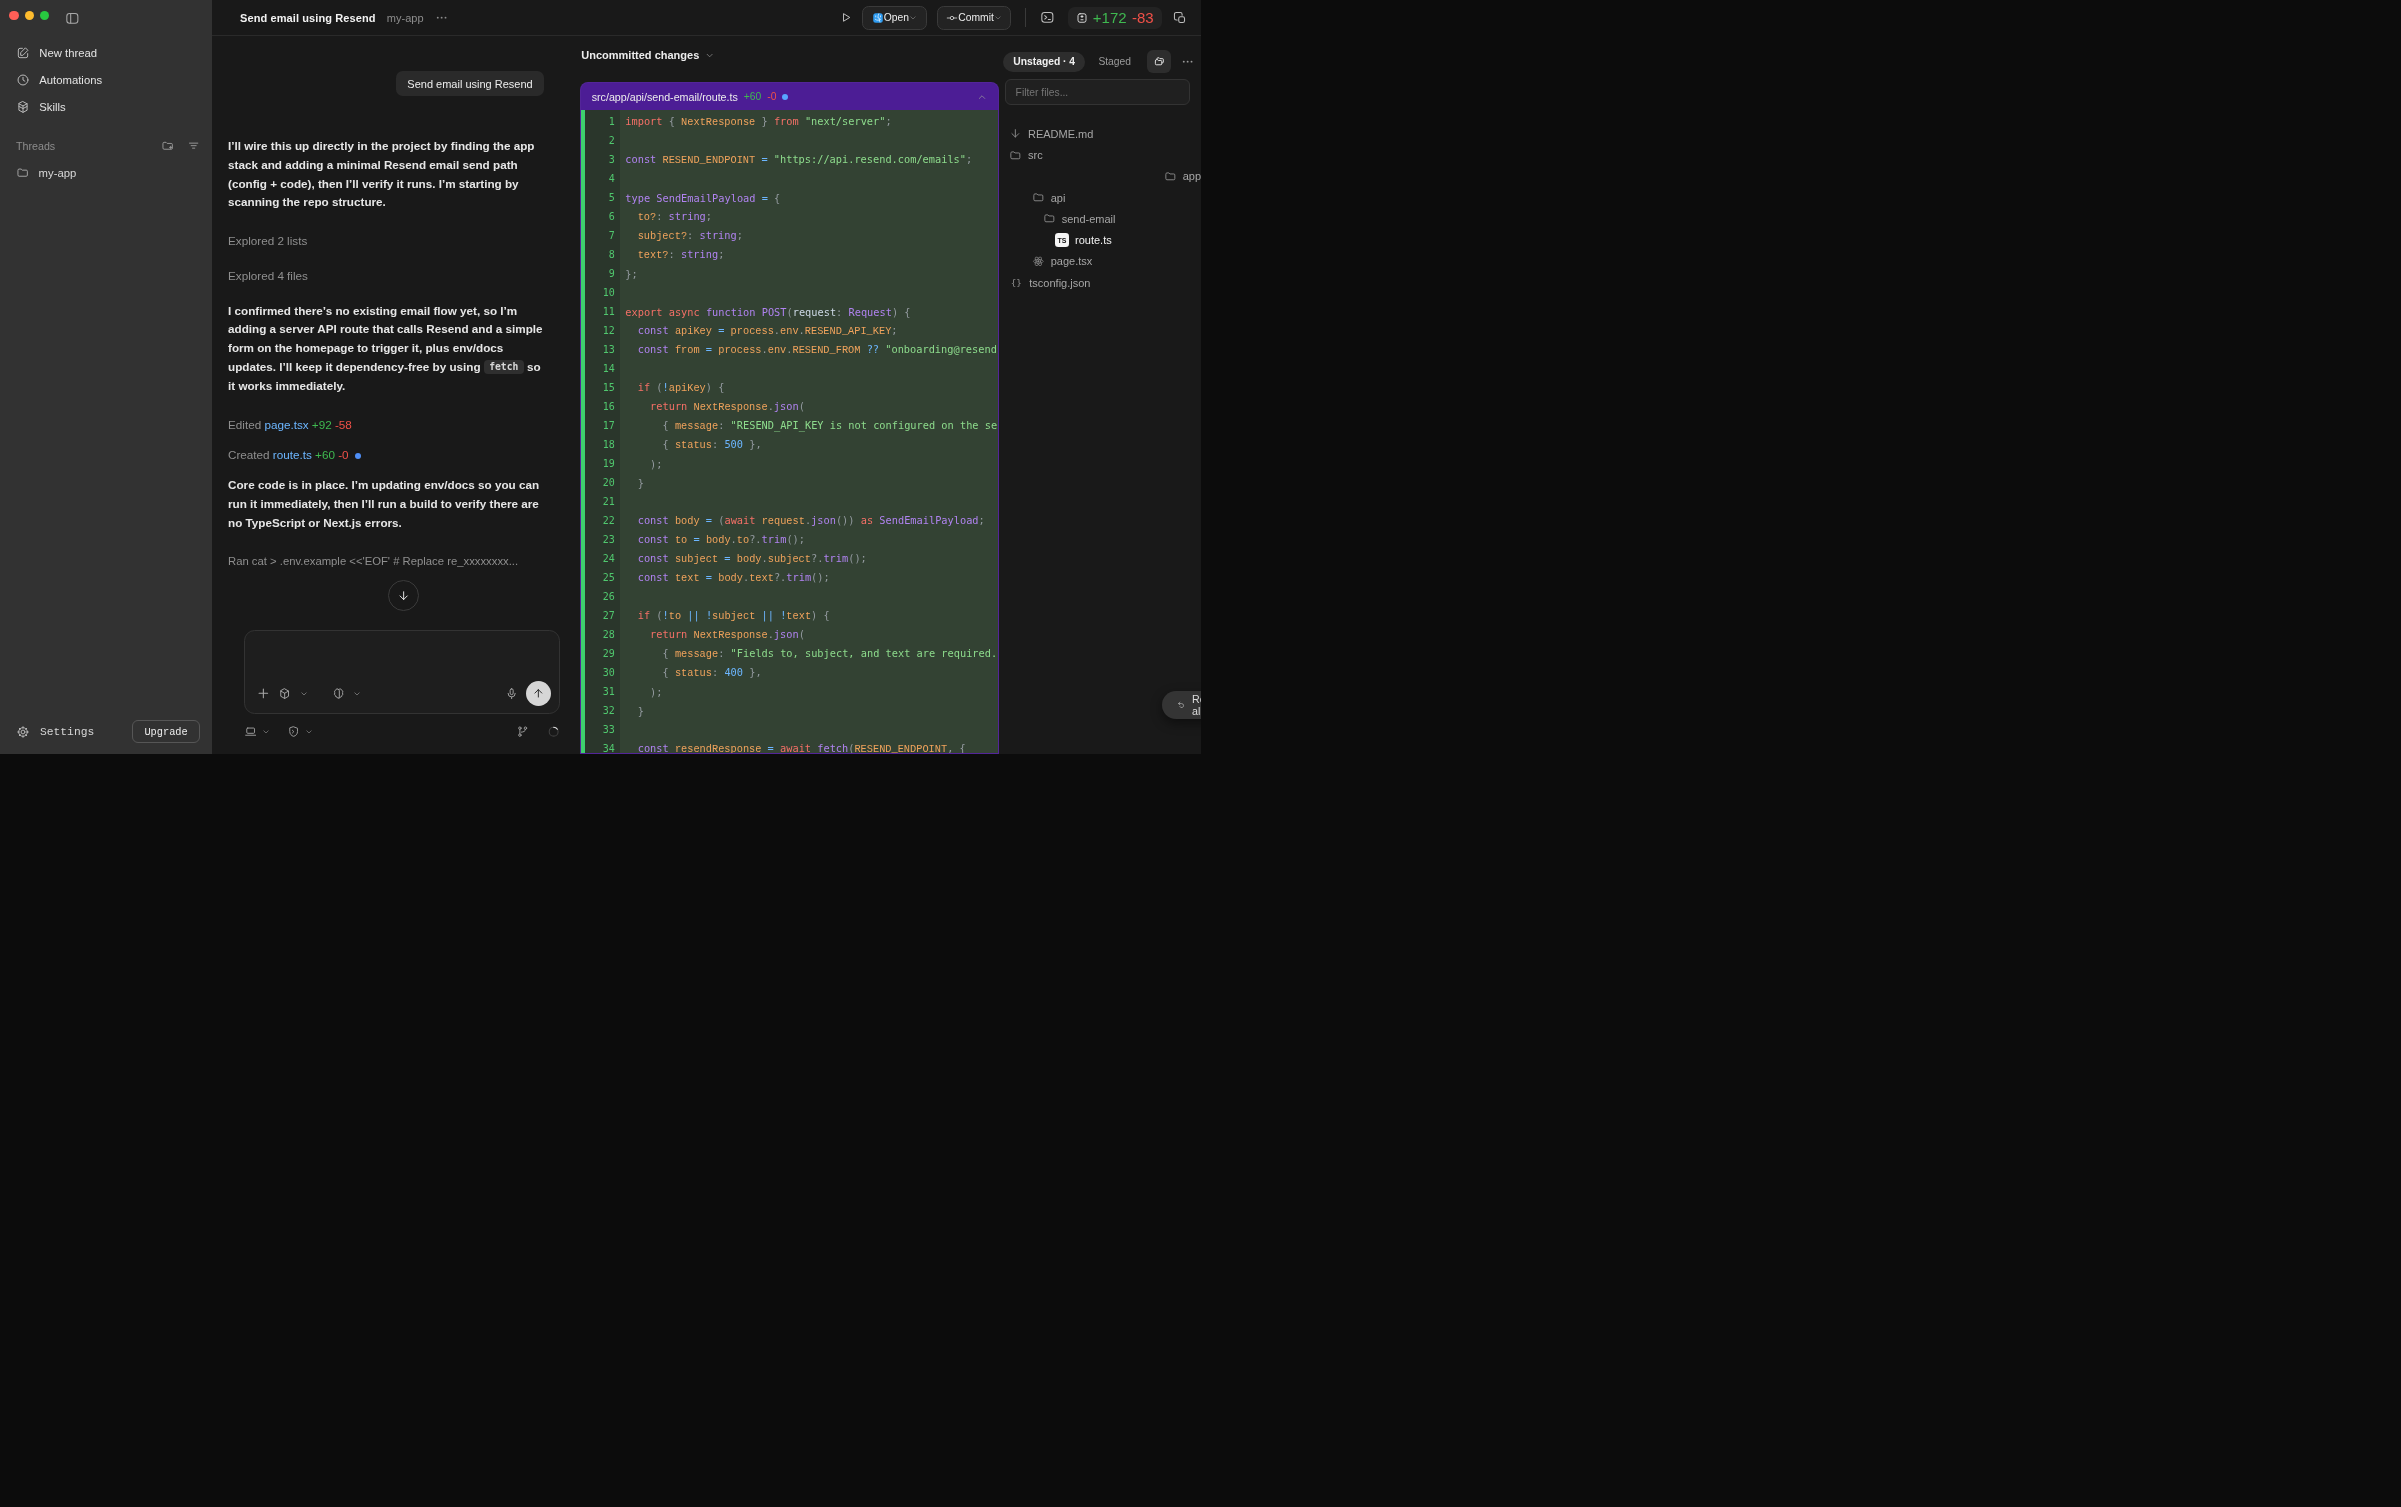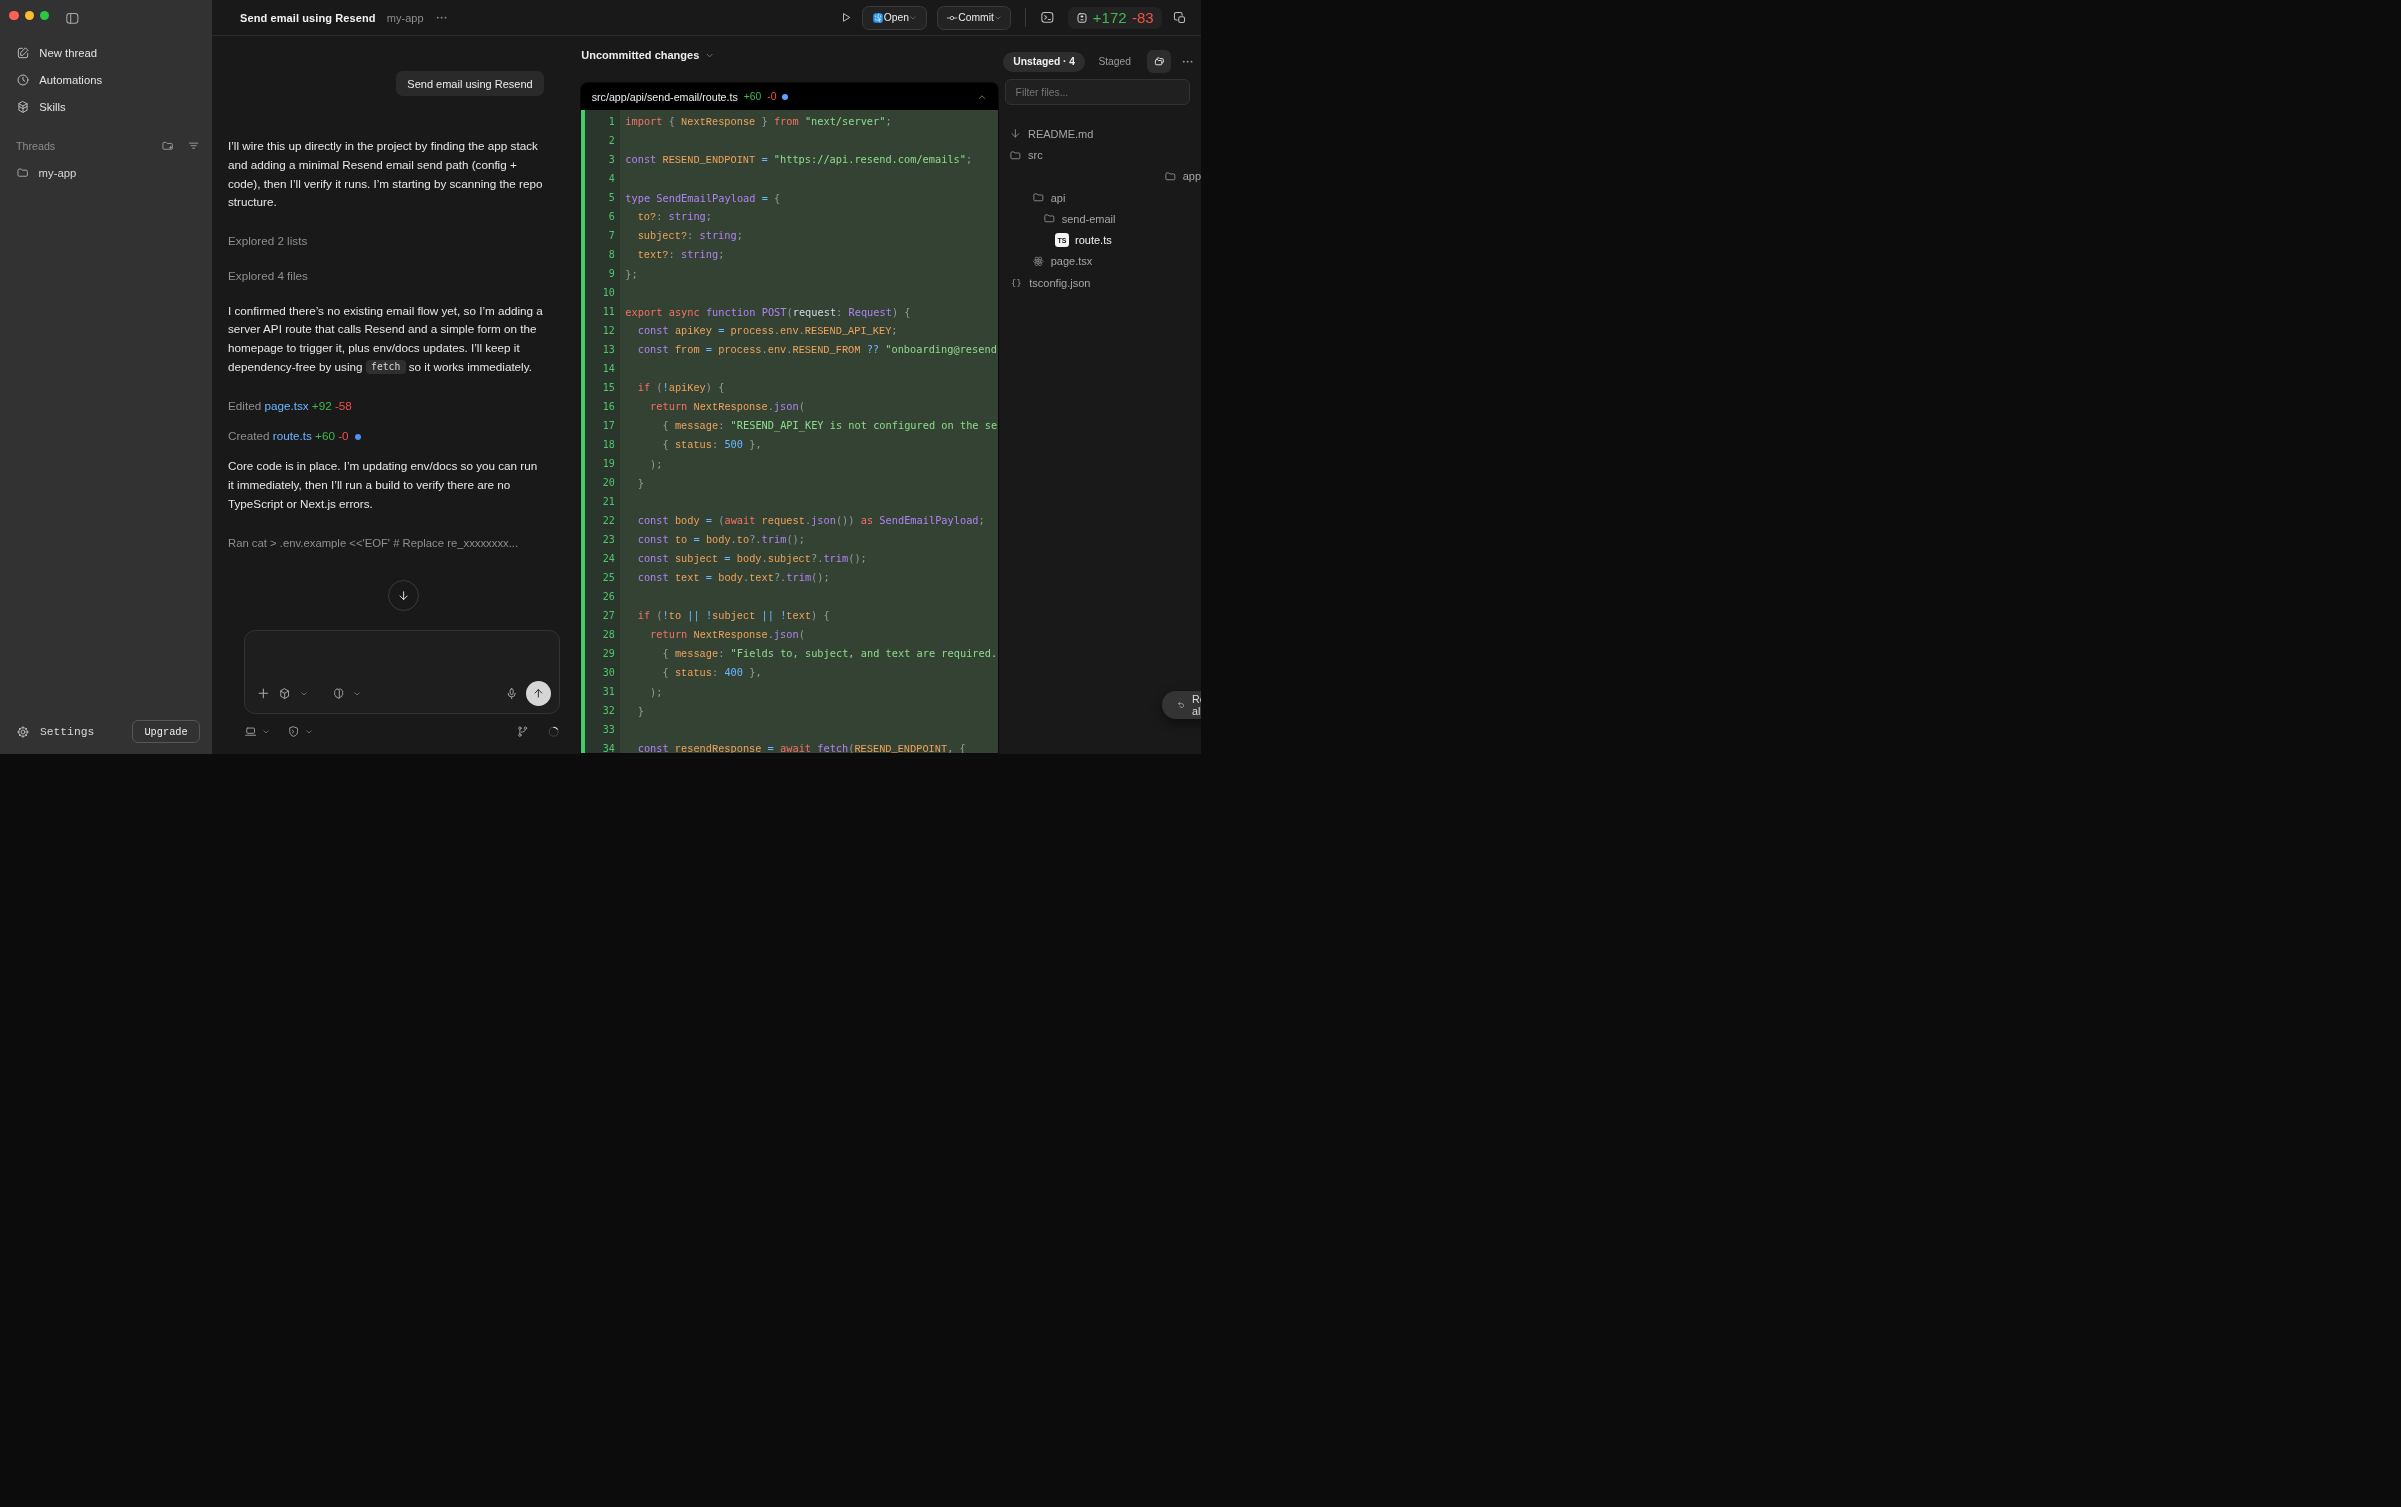--- a/index.html
+++ b/index.html
@@ -50,21 +50,21 @@
   .add{color:#3fb950;} .del{color:#f05048;}
 
   
   .content{position:absolute;left:212px;top:36px;right:0;bottom:0;background:#191919;}
 
   
   .chat{position:absolute;left:16px;top:0;width:316px;bottom:0;}
   .chat-blocks{padding-top:35px;}
   .bubble{margin-left:auto;width:max-content;max-width:267px;background:#2a2a2a;border-radius:6.7px;
           padding:6.7px 11.3px;font-size:11px;color:#ededed;margin-bottom:41px;}
-  .blk-p{font-size:11.7px;line-height:18.7px;color:#e6e6e6;margin-bottom:20px;}
+  .blk-p{font-size:11.7px;line-height:18.7px;color:#e6e6e6;margin-bottom:20px;font-weight:bold;}
   .blk-muted{font-size:11.7px;line-height:18.7px;color:#8f8f8f;margin-bottom:16px;}
   .blk-edit{font-size:11.7px;line-height:18.7px;margin-bottom:11.3px;}
   .blk-cmd{font-size:11.3px;line-height:18.7px;color:#8f8f8f;white-space:nowrap;overflow:hidden;}
   .mut{color:#8f8f8f;} .lnk{color:#6cb6ff;cursor:pointer;}
   .chip{font-family:"DejaVu Sans Mono",monospace;font-size:9.7px;background:#2f2f2f;border-radius:4px;
         padding:1.3px 5.3px;color:#d8d8d8;}
   .bdot{display:inline-block;width:6px;height:6px;border-radius:50%;background:#4f8ff7;margin-left:6px;}
   .scrollbtn{position:absolute;left:160px;top:544px;width:29px;height:29px;border-radius:50%;
              background:rgba(25,25,25,.88);border:0.7px solid #3b3b3b;display:flex;align-items:center;
              justify-content:center;cursor:pointer;z-index:5;}
@@ -84,21 +84,21 @@
   .sendbtn .ic{width:12.7px;height:12.7px;color:#1d1d1d;}
   .below-row{position:absolute;left:16px;top:689px;width:316px;display:flex;align-items:center;gap:4.7px;}
   .below-row .ic{color:#9f9f9f;cursor:pointer;}
   .gap18{width:8px;}
 
   
   .diffcol{position:absolute;left:368px;top:0;width:419px;bottom:0;}
   .diff-title{position:absolute;left:1.3px;top:13.3px;display:flex;align-items:center;gap:6px;
               font-size:11px;font-weight:600;color:#ececec;cursor:pointer;}
   .diff-title .ic{width:9.3px;height:9.3px;color:#9b9b9b;}
-  .card{position:absolute;left:0;top:46px;width:419px;bottom:0;background:#000000;
+  .card{position:absolute;left:0;top:46px;width:419px;bottom:0;background:#4c1d95;
         border-radius:8px 8px 0 0;overflow:hidden;border:0.7px solid rgba(255,255,255,.04);box-sizing:border-box;}
   .card-hd{height:27px;display:flex;align-items:center;padding:0 10.7px;gap:6px;cursor:pointer;}
   .card-hd .path{font-size:10.7px;color:#ececec;}
   .card-hd .stats{font-size:10.3px;}
   .card-hd .dot{width:6px;height:6px;border-radius:50%;background:#58a6ff;}
   .card-hd .sp{flex:1;}
   .card-hd .ic{width:10px;height:10px;color:#9b9b9b;}
   .codebody{position:absolute;left:0;top:27px;right:0;bottom:0;}
   .codebar{position:absolute;left:0;top:0;bottom:0;width:4px;background:#3ecf6e;}
   .gutterbg{position:absolute;left:4px;top:0;bottom:0;width:35px;background:#2a362b;}

